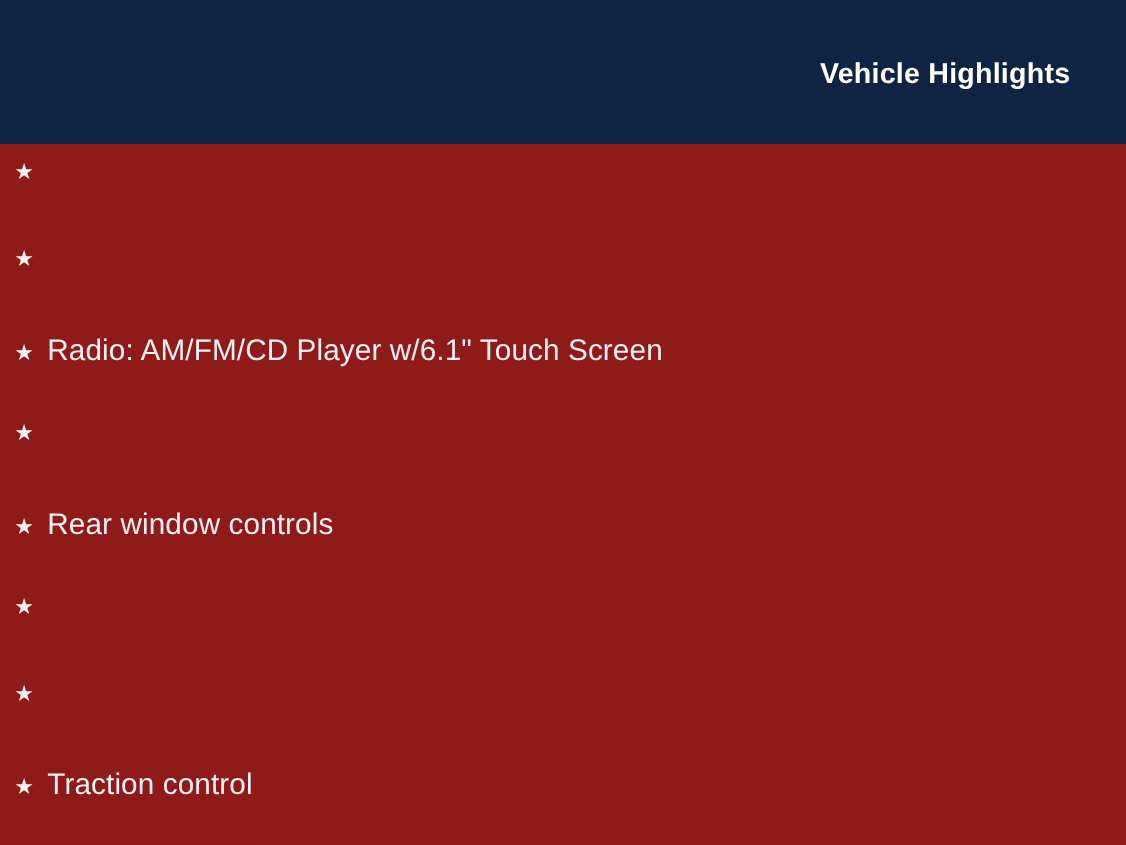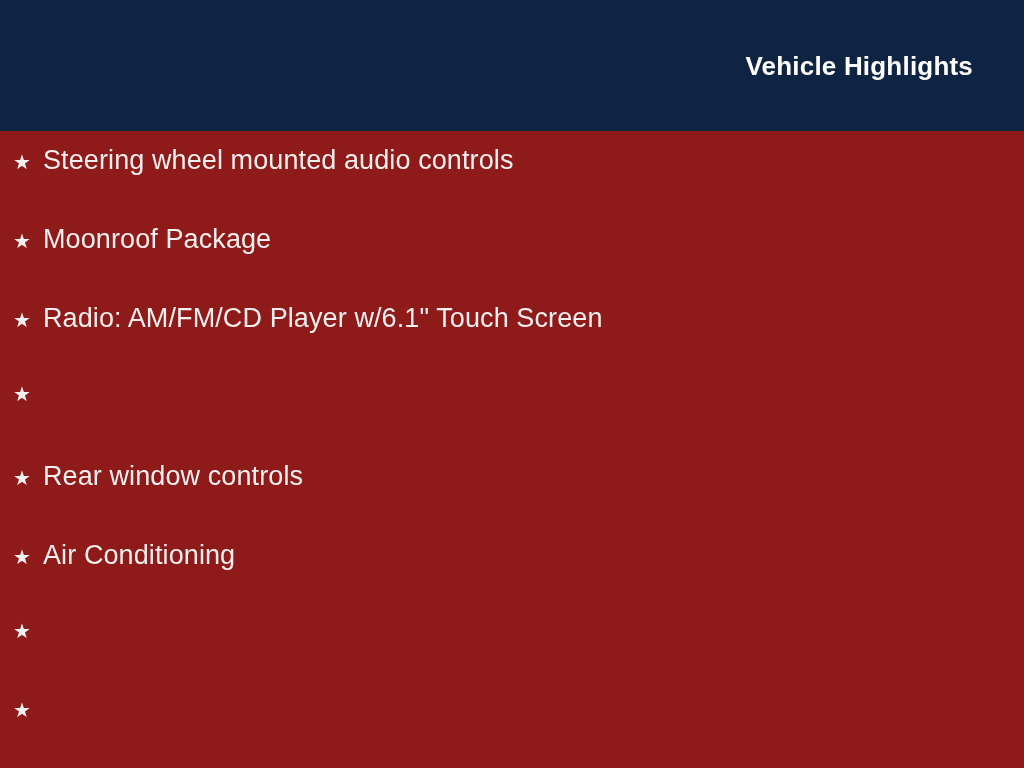--- a/index.html
+++ b/index.html
@@ -87,51 +87,49 @@
 
   <div class="header">
     <div class="header-title">Vehicle Highlights</div>
   </div>
 
   <div class="body">
     <ul class="bullet-list">
 
       <li class="bullet-item">
         <span class="bullet-star">★</span>
-        <span class="bullet-text">Steering wheel mounted audio controls</span>
       </li>
 
       <li class="bullet-item">
         <span class="bullet-star">★</span>
-        <span class="bullet-text">Moonroof Package</span>
       </li>
 
       <li class="bullet-item">
         <span class="bullet-star">★</span>
         <span class="bullet-text">Radio: AM/FM/CD Player w/6.1" Touch Screen</span>
       </li>
 
       <li class="bullet-item">
         <span class="bullet-star">★</span>
       </li>
 
       <li class="bullet-item">
         <span class="bullet-star">★</span>
         <span class="bullet-text">Rear window controls</span>
       </li>
 
       <li class="bullet-item">
         <span class="bullet-star">★</span>
-        <span class="bullet-text">Air Conditioning</span>
       </li>
 
       <li class="bullet-item">
         <span class="bullet-star">★</span>
       </li>
 
       <li class="bullet-item">
         <span class="bullet-star">★</span>
+        <span class="bullet-text">Traction control</span>
       </li>
 
     </ul>
   </div>
 
 </div>
 
 </body></html>

